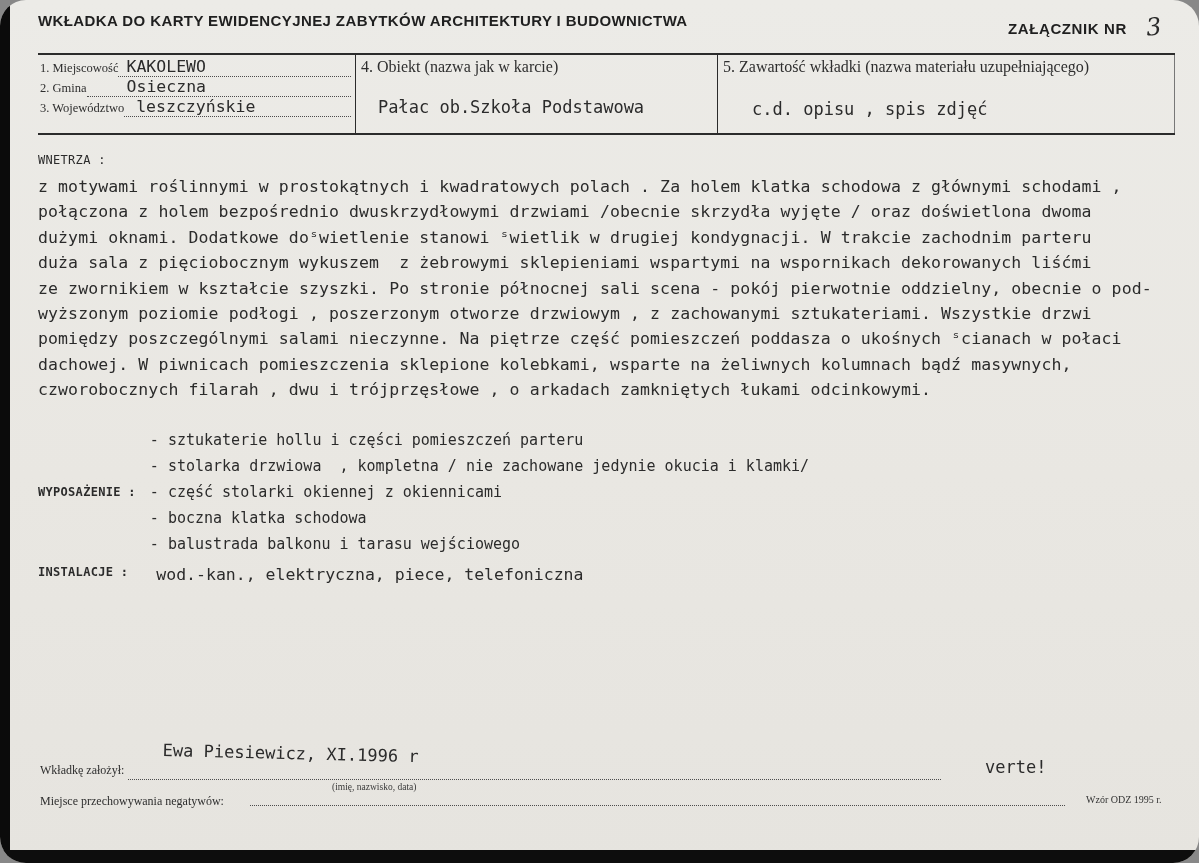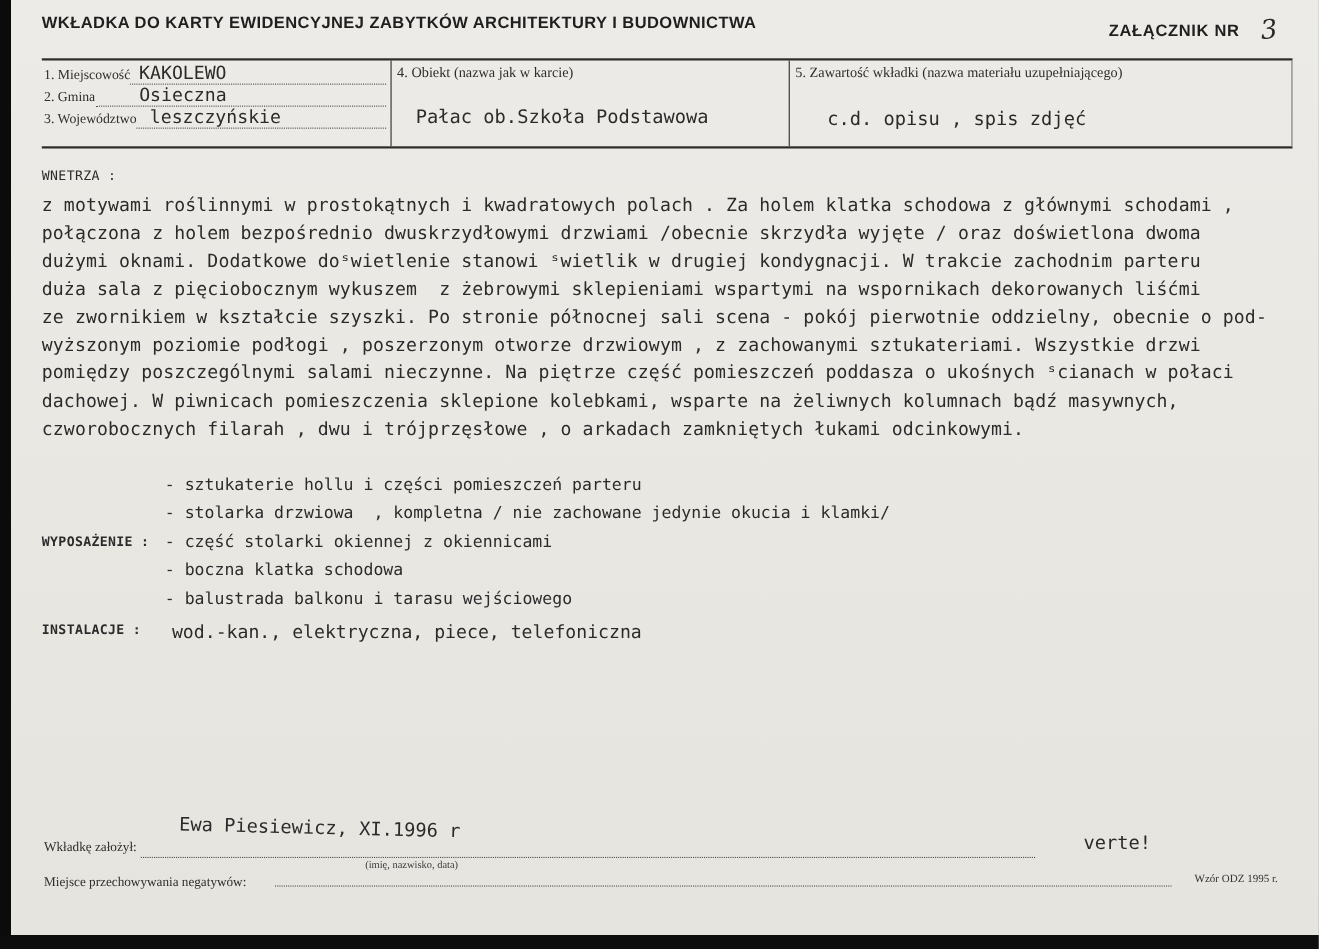--- a/index.html
+++ b/index.html
@@ -3,20 +3,21 @@
 <meta charset="utf-8">
 <style>
   html,body{margin:0;padding:0;background:#888;}
   .paper{
     position:relative;
     width:1199px;height:863px;
     background:linear-gradient(180deg,#ecebe7 0%,#e9e7e2 55%,#e6e4df 100%);
     overflow:hidden;
     font-family:"Liberation Serif", serif;
     color:#262626;
+    border-radius:26px;
   }
   .scan-edge-left{position:absolute;left:0;top:0;width:10px;height:863px;background:#0b0b0b;}
   .scan-edge-bottom{position:absolute;left:0;bottom:0;width:1199px;height:13px;background:#0d0d0d;}
 
   .doc-title{
     position:absolute;left:38px;top:12px;
     font-family:"Liberation Sans", sans-serif;
     font-size:15px;font-weight:700;letter-spacing:.4px;color:#1f1f1f;
   }
   .attachment-label{
@@ -44,21 +45,21 @@
   .fline{flex:1;border-bottom:1.2px dotted #4c4c4c;position:relative;height:100%;}
   .fvalue{
     position:absolute;bottom:0px;
     font-family:"DejaVu Sans Mono", monospace;
     font-size:16.5px;color:#2b2b2b;white-space:pre;
   }
   .fr1 .fvalue{left:8px;}
   .fr2 .fvalue{left:40px;}
   .fr3 .fvalue{left:12px;}
 
-  .cell-label{position:absolute;left:5px;top:3px;font-size:13px;color:#2e2e2e;}
+  .cell-label{position:absolute;left:5px;top:3px;font-size:16px;color:#2e2e2e;}
   .cell-value{
     position:absolute;
     font-family:"DejaVu Sans Mono", monospace;
     font-size:17px;color:#2b2b2b;white-space:pre;
   }
   .col-mid .cell-value{left:22px;top:42px;}
   .col-right .cell-value{left:34px;top:44px;}
 
   .mono{font-family:"DejaVu Sans Mono", monospace;color:#2b2b2b;}
 

